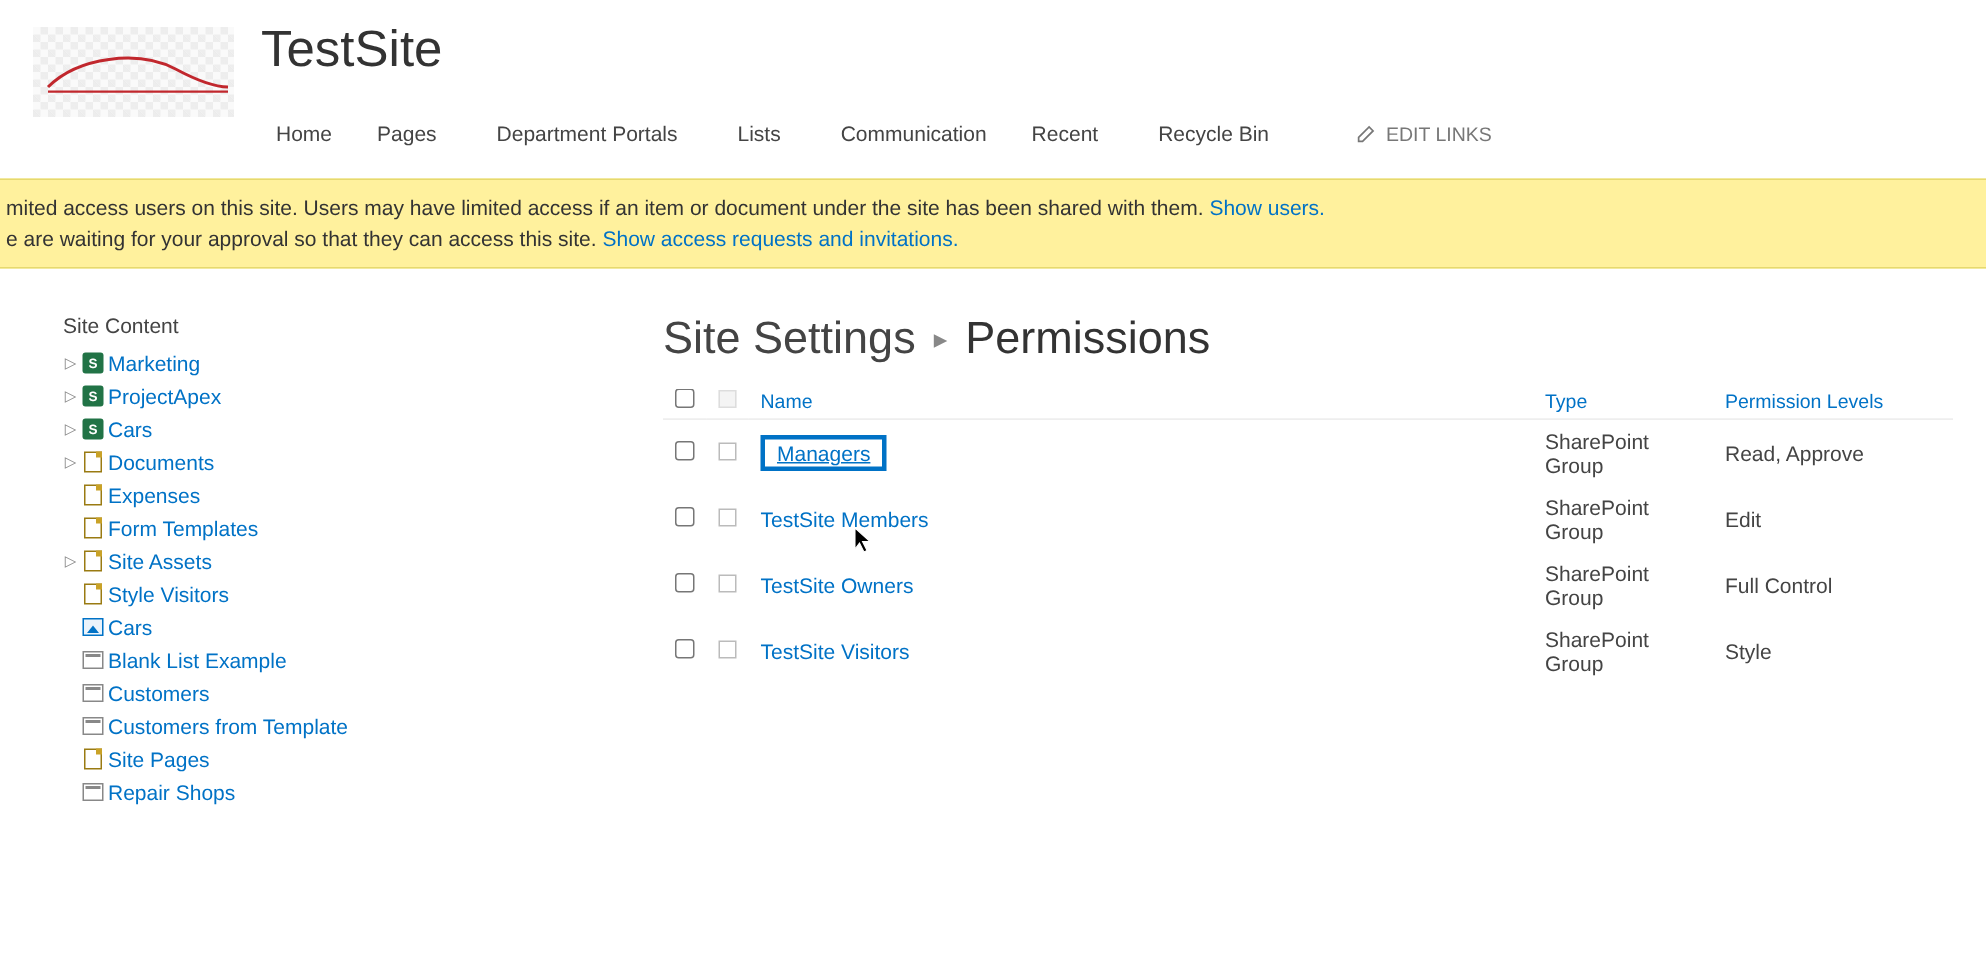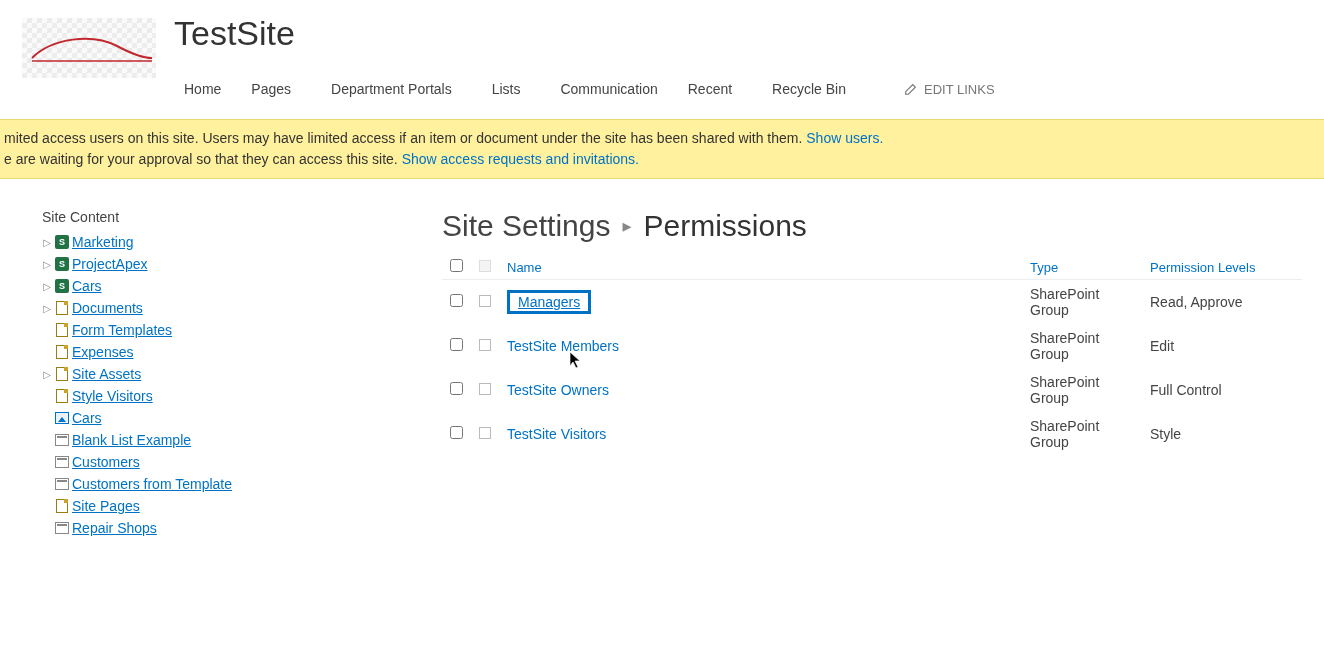--- a/index.html
+++ b/index.html
@@ -31,21 +31,21 @@
     .notif-bar a { color: #0072c6; }
 
     .content { display: flex; padding: 30px 22px 30px 42px; gap: 80px; }
 
     .sidebar { width: 320px; }
     .sidebar-title { font-size: 14px; color: #444; margin-bottom: 6px; }
     .tree { list-style: none; }
     .tree li { display: flex; align-items: center; min-height: 22px; padding: 1px 0; }
     .tree li .expand { width: 10px; text-align: center; color: #888; font-size: 10px; margin-right: 2px; display: inline-block; }
     .tree li .t-icon { width: 16px; height: 16px; margin-right: 2px; display: inline-flex; align-items: center; justify-content: center; font-size: 10px; }
-    .tree li a { color: #0072c6; font-size: 14px; text-decoration: underline; }
+    .tree li a { color: #0072c6; font-size: 14px; }
     .sp-icon { background: #217346; color: #fff; width: 14px; height: 14px; border-radius: 2px; display: inline-flex; align-items: center; justify-content: center; font-size: 9px; font-weight: bold; }
     .doc-icon { width: 12px; height: 14px; border: 1px solid #9a7b12; background: #fff; position: relative; }
     .doc-icon::after { content:''; position: absolute; right: -1px; top: -1px; width: 4px; height: 4px; background: #c9a227; }
     .list-icon { width: 14px; height: 12px; border: 1px solid #888; background: #fff; position: relative; }
     .list-icon::before { content:''; position: absolute; left: 1px; top: 1px; right: 1px; height: 2px; background: #888; }
     .pic-icon { width: 14px; height: 12px; border: 1px solid #0072c6; background: #eaf3fb; position: relative; }
     .pic-icon::before { content:''; position: absolute; left: 2px; bottom: 1px; width: 0; height: 0; border-left: 4px solid transparent; border-right: 4px solid transparent; border-bottom: 5px solid #0072c6; }
 
     .main { flex: 1; }
     .breadcrumb { font-size: 30px; font-weight: 300; color: #333; display: flex; align-items: center; gap: 12px; margin-bottom: 12px; }
@@ -145,28 +145,28 @@
           <span class="t-icon">
             <span class="doc-icon"></span>
           </span>
           <a>Documents</a>
         </li>
         <li>
           <span class="expand"></span>
           <span class="t-icon">
             <span class="doc-icon"></span>
           </span>
+          <a>Expenses</a>
+        </li>
+        <li>
+          <span class="expand"></span>
+          <span class="t-icon">
+            <span class="doc-icon"></span>
+          </span>
           <a>Form Templates</a>
-        </li>
-        <li>
-          <span class="expand"></span>
-          <span class="t-icon">
-            <span class="doc-icon"></span>
-          </span>
-          <a>Expenses</a>
         </li>
         <li>
           <span class="expand">▷</span>
           <span class="t-icon">
             <span class="doc-icon"></span>
           </span>
           <a>Site Assets</a>
         </li>
         <li>
           <span class="expand"></span>

